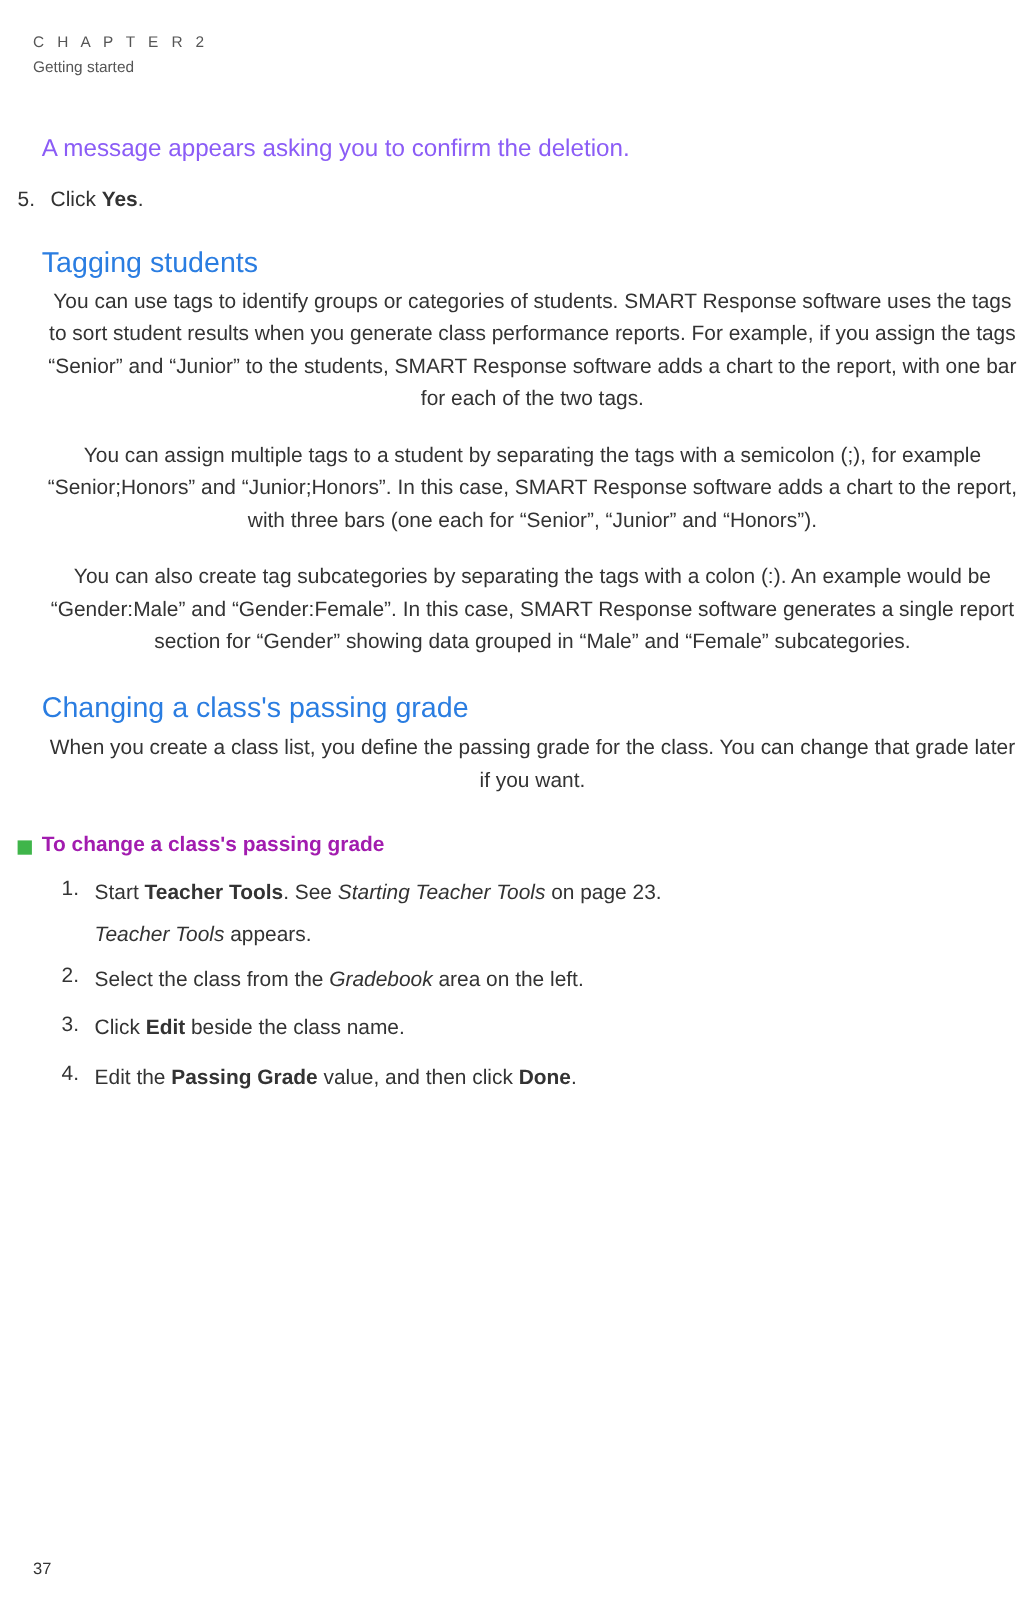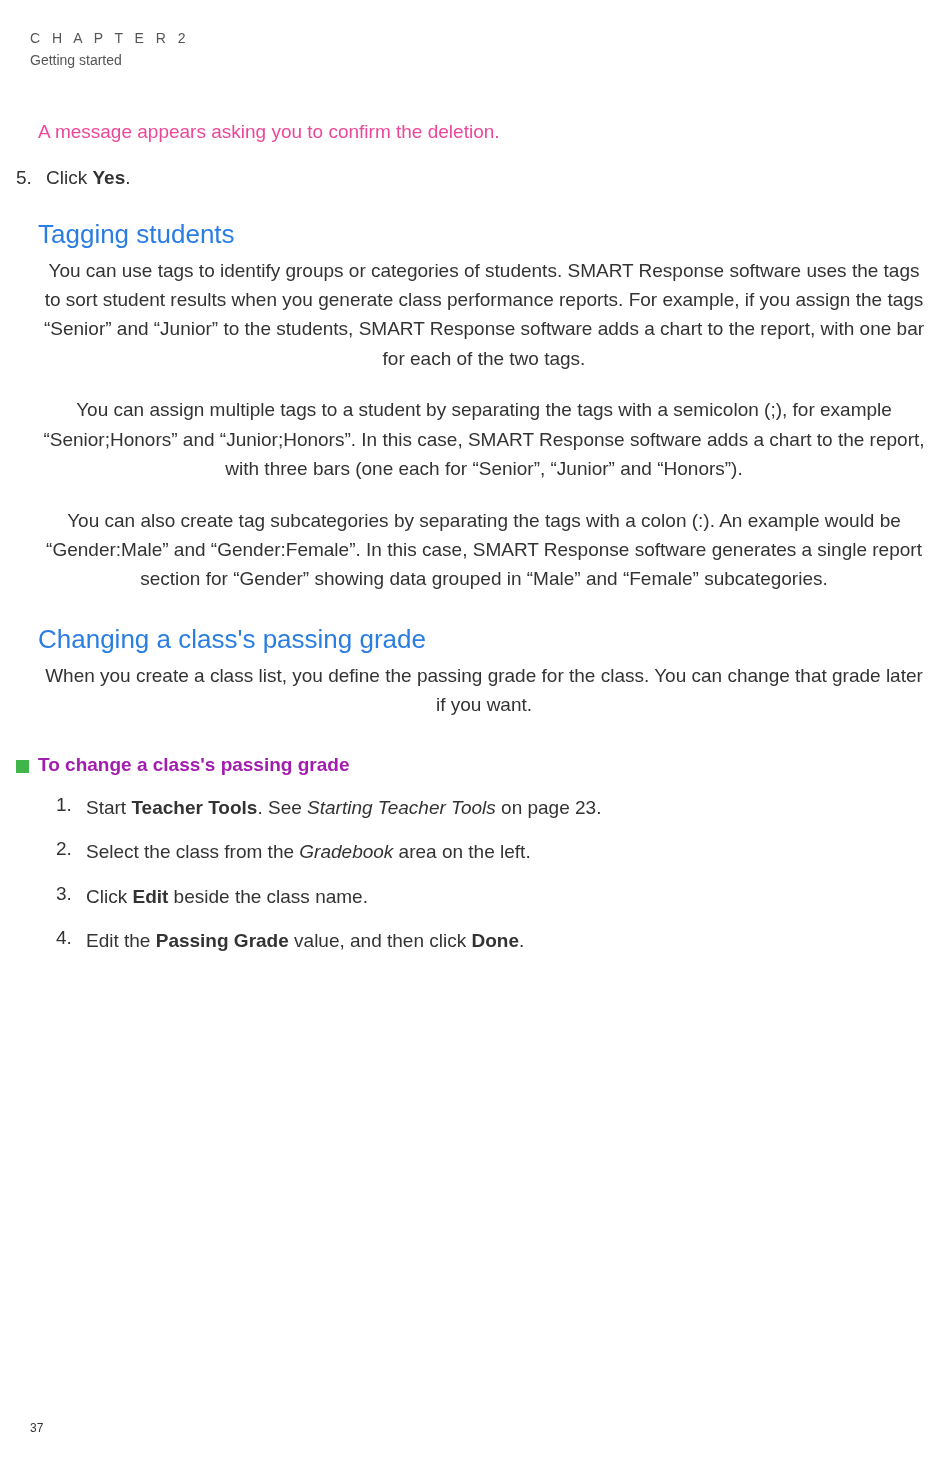--- a/index.html
+++ b/index.html
@@ -26,23 +26,23 @@
     .header-subtitle {
       font-size: 14px;
       color: #555;
       margin-bottom: 50px;
     }
     .content {
       padding-left: 8px;
       max-width: 900px;
     }
     .paragraph {
-      font-size: 19px;
+      font-size: 22px;
       line-height: 1.5;
-      color: #ec4899;
+      color: #8b5cf6;
       margin-bottom: 20px;
     }
     .numbered-item {
       display: flex;
       margin-bottom: 24px;
       margin-left: -22px;
     }
     .numbered-item .num {
       width: 30px;
       flex-shrink: 0;
@@ -115,21 +115,21 @@
     .italic {
       font-style: italic;
     }
     .bold {
       font-weight: bold;
     }
     .page-number {
       position: absolute;
       bottom: 40px;
       left: 30px;
-      font-size: 12px;
+      font-size: 15px;
       color: #333;
     }
   </style>
 </head>
 <body>
 
 <div class="header-chapter">C H A P T E R  2</div>
 <div class="header-subtitle">Getting started</div>
 
 <div class="content">
@@ -156,20 +156,23 @@
     <div class="procedure-title">To change a class's passing grade</div>
 
     <div class="procedure-list">
 
       <div class="proc-item">
         <div class="pnum">1.</div>
         <div class="ptext">
           <span>Start </span><span class="bold">Teacher Tools</span><span>. See </span><span class="italic">Starting Teacher Tools</span><span> on page 23.</span>
         </div>
       </div>
+      <div class="proc-sub">
+        <span class="italic">Teacher Tools</span><span> appears.</span>
+      </div>
 
       <div class="proc-item">
         <div class="pnum">2.</div>
         <div class="ptext">
           <span>Select the class from the </span><span class="italic">Gradebook</span><span> area on the left.</span>
         </div>
       </div>
 
       <div class="proc-item">
         <div class="pnum">3.</div>

